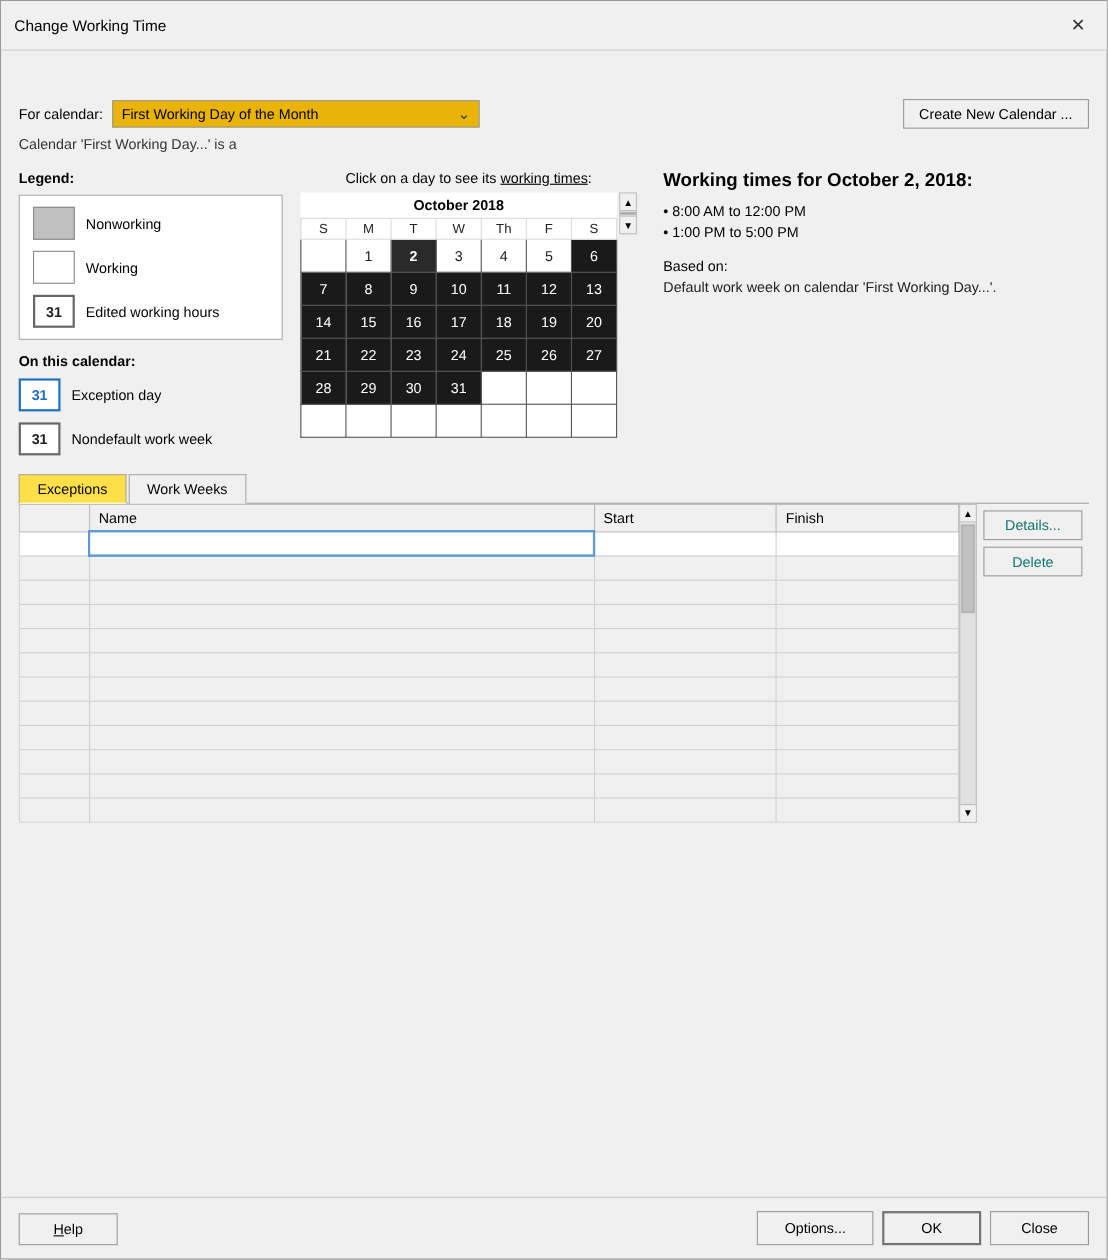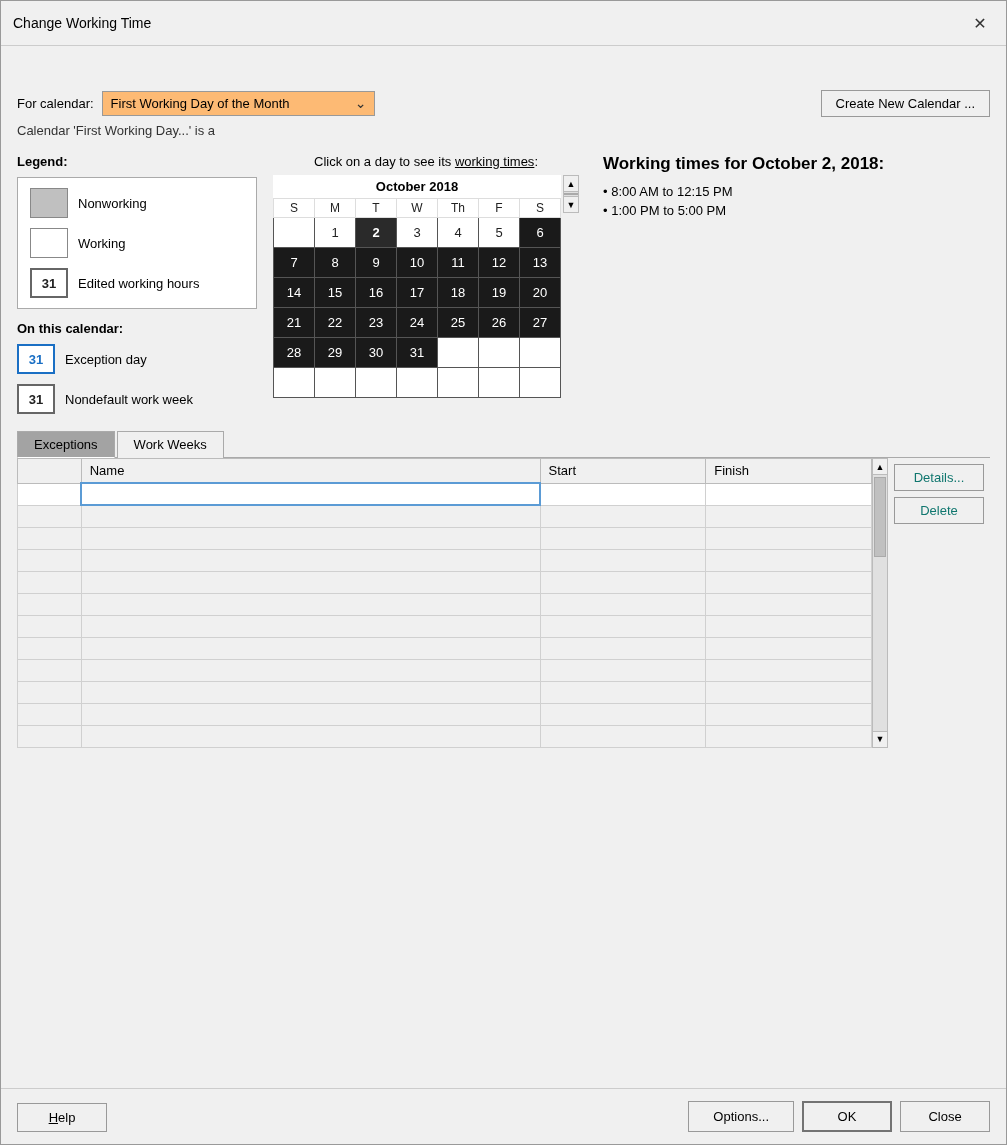--- a/index.html
+++ b/index.html
@@ -57,25 +57,25 @@
       margin-bottom: 6px;
     }
     .top-left {
       display: flex;
       align-items: center;
       gap: 8px;
     }
     .calendar-select {
       font-size: 13px;
       border: 1px solid #999;
-      background: #fdba74;
+      background: #eab308;
       padding: 4px 24px 4px 8px;
       appearance: none;
       -webkit-appearance: none;
-      width: 273px;
+      width: 334px;
       cursor: pointer;
       position: relative;
     }
     .select-wrapper {
       position: relative;
       display: inline-block;
     }
     .select-wrapper::after {
       content: '⌄';
       position: absolute;
@@ -256,21 +256,21 @@
       border: 1px solid #aaa;
       border-bottom: none;
       background: #f0f0f0;
       cursor: pointer;
       font-size: 13px;
       margin-right: 2px;
       position: relative;
       bottom: -1px;
     }
     .tab.active {
-      background: #a3a3a3;
+      background: #fde047;
       border-bottom: 1px solid white;
       z-index: 1;
     }
     .table-wrapper {
       flex: 1;
       overflow: hidden;
       position: relative;
     }
     .exceptions-table {
       width: 100%;
@@ -508,22 +508,26 @@
             <button class="sb-btn" style="width:100%;height:16px;font-size:9px;border:none;border-bottom:1px solid #bbb;background:#f0f0f0;cursor:pointer;">▲</button>
             <div style="flex:1;width:100%;background:#c0c0c0;border:1px solid #aaa;margin:1px;"></div>
             <button class="sb-btn" style="width:100%;height:16px;font-size:9px;border:none;border-top:1px solid #bbb;background:#f0f0f0;cursor:pointer;">▼</button>
           </div>
         </div>
       </div>
 
       <div class="working-times-section">
         <div class="wt-title">Working times for October 2, 2018:</div>
         <div class="wt-times">
-          <div class="wt-time-item">• 8:00 AM to 12:15 PM</div>
+          <div class="wt-time-item">• 8:00 AM to 12:00 PM</div>
           <div class="wt-time-item">• 1:00 PM to 5:00 PM</div>
+        </div>
+        <div class="wt-based">
+          <div class="wt-based-label">Based on:</div>
+          <div class="wt-based-value">Default work week on calendar 'First Working Day...'.</div>
         </div>
       </div>
     </div>
 
     <div class="tabs-section">
       <div class="tab-bar">
         <div class="tab active">Exceptions</div>
         <div class="tab">Work Weeks</div>
       </div>
 

